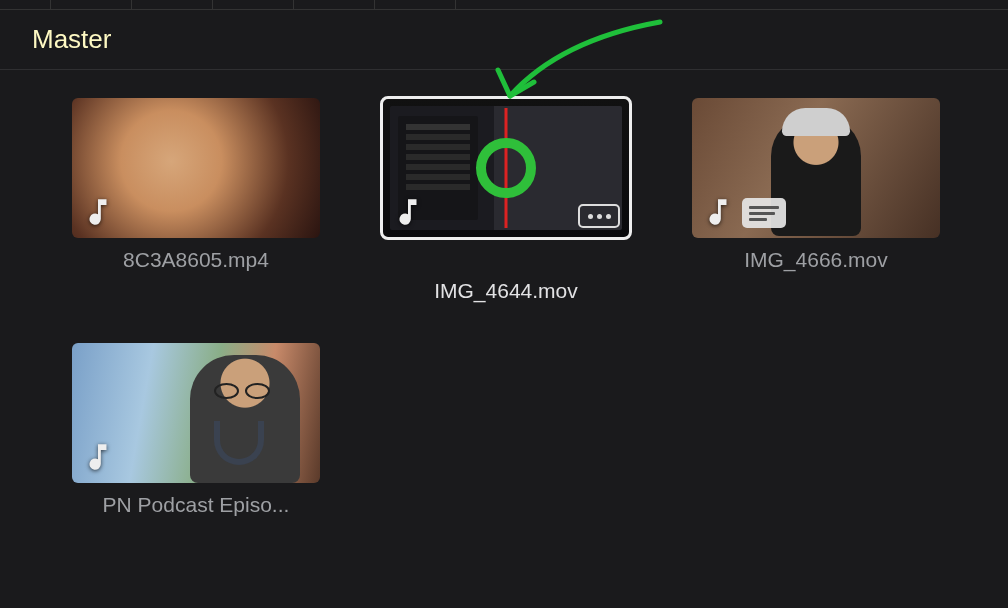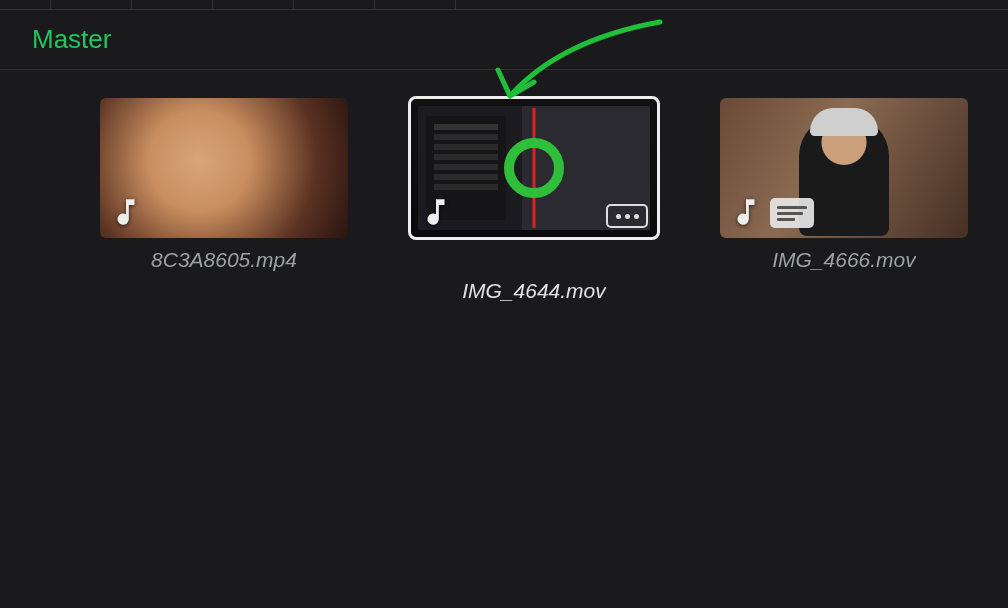--- a/index.html
+++ b/index.html
@@ -16,29 +16,28 @@
     display: flex;
     gap: 80px;
     padding-left: 50px;
   }
   .top-tabs div { width: 1px; height: 10px; background: #333; }
   .bin-header {
     padding: 14px 36px 14px 32px;
     border-bottom: 1px solid #2f2f31;
     font-size: 26px;
     font-weight: 400;
-    color: #22c55e;
+    color: #fef9c3;
   }
   .media-grid {
-    padding: 28px 84px;
+    padding: 28px 56px;
     display: grid;
     grid-template-columns: repeat(3, 280px);
     gap: 40px 30px;
     justify-content: start;
-    font-style: italic;
   }
   .clip {
     display: flex;
     flex-direction: column;
     align-items: center;
     cursor: pointer;
   }
   .thumb {
     width: 248px;
     height: 140px;
@@ -215,20 +214,36 @@
       </div>
       <div class="cc-badge">
           <i></i>
           <i></i>
           <i></i>
         </div>
     </div>
     <div class="clip-label">IMG_4666.mov</div>
   </div>
 
+  <div class="clip">
+    <div class="thumb bg4">
+      <div class="dude"></div>
+        <div class="glasses">
+          <i></i>
+          <i></i>
+        </div>
+        <div class="phones"></div>
+      <div class="audio-badge">
+        <svg width="34" height="34" viewBox="0 0 24 24" fill="#eee">
+            <path d="M12 3v10.55A4 4 0 1 0 14 17V7h4V3h-6z"></path>
+          </svg>
+      </div>
+    </div>
+    <div class="clip-label">PN Podcast Episo...</div>
+  </div>
 
 
 
 </div>
 
 <svg class="arrow-overlay" width="1008" height="608">
   <defs></defs>
   <path d="M 660 22 Q 560 40 510 96" stroke="#1fbf3a" stroke-width="5" fill="none" stroke-linecap="round"></path>
   <path d="M 510 96 L 498 70 M 510 96 L 534 82" stroke="#1fbf3a" stroke-width="5" fill="none" stroke-linecap="round"></path>
 </svg>

